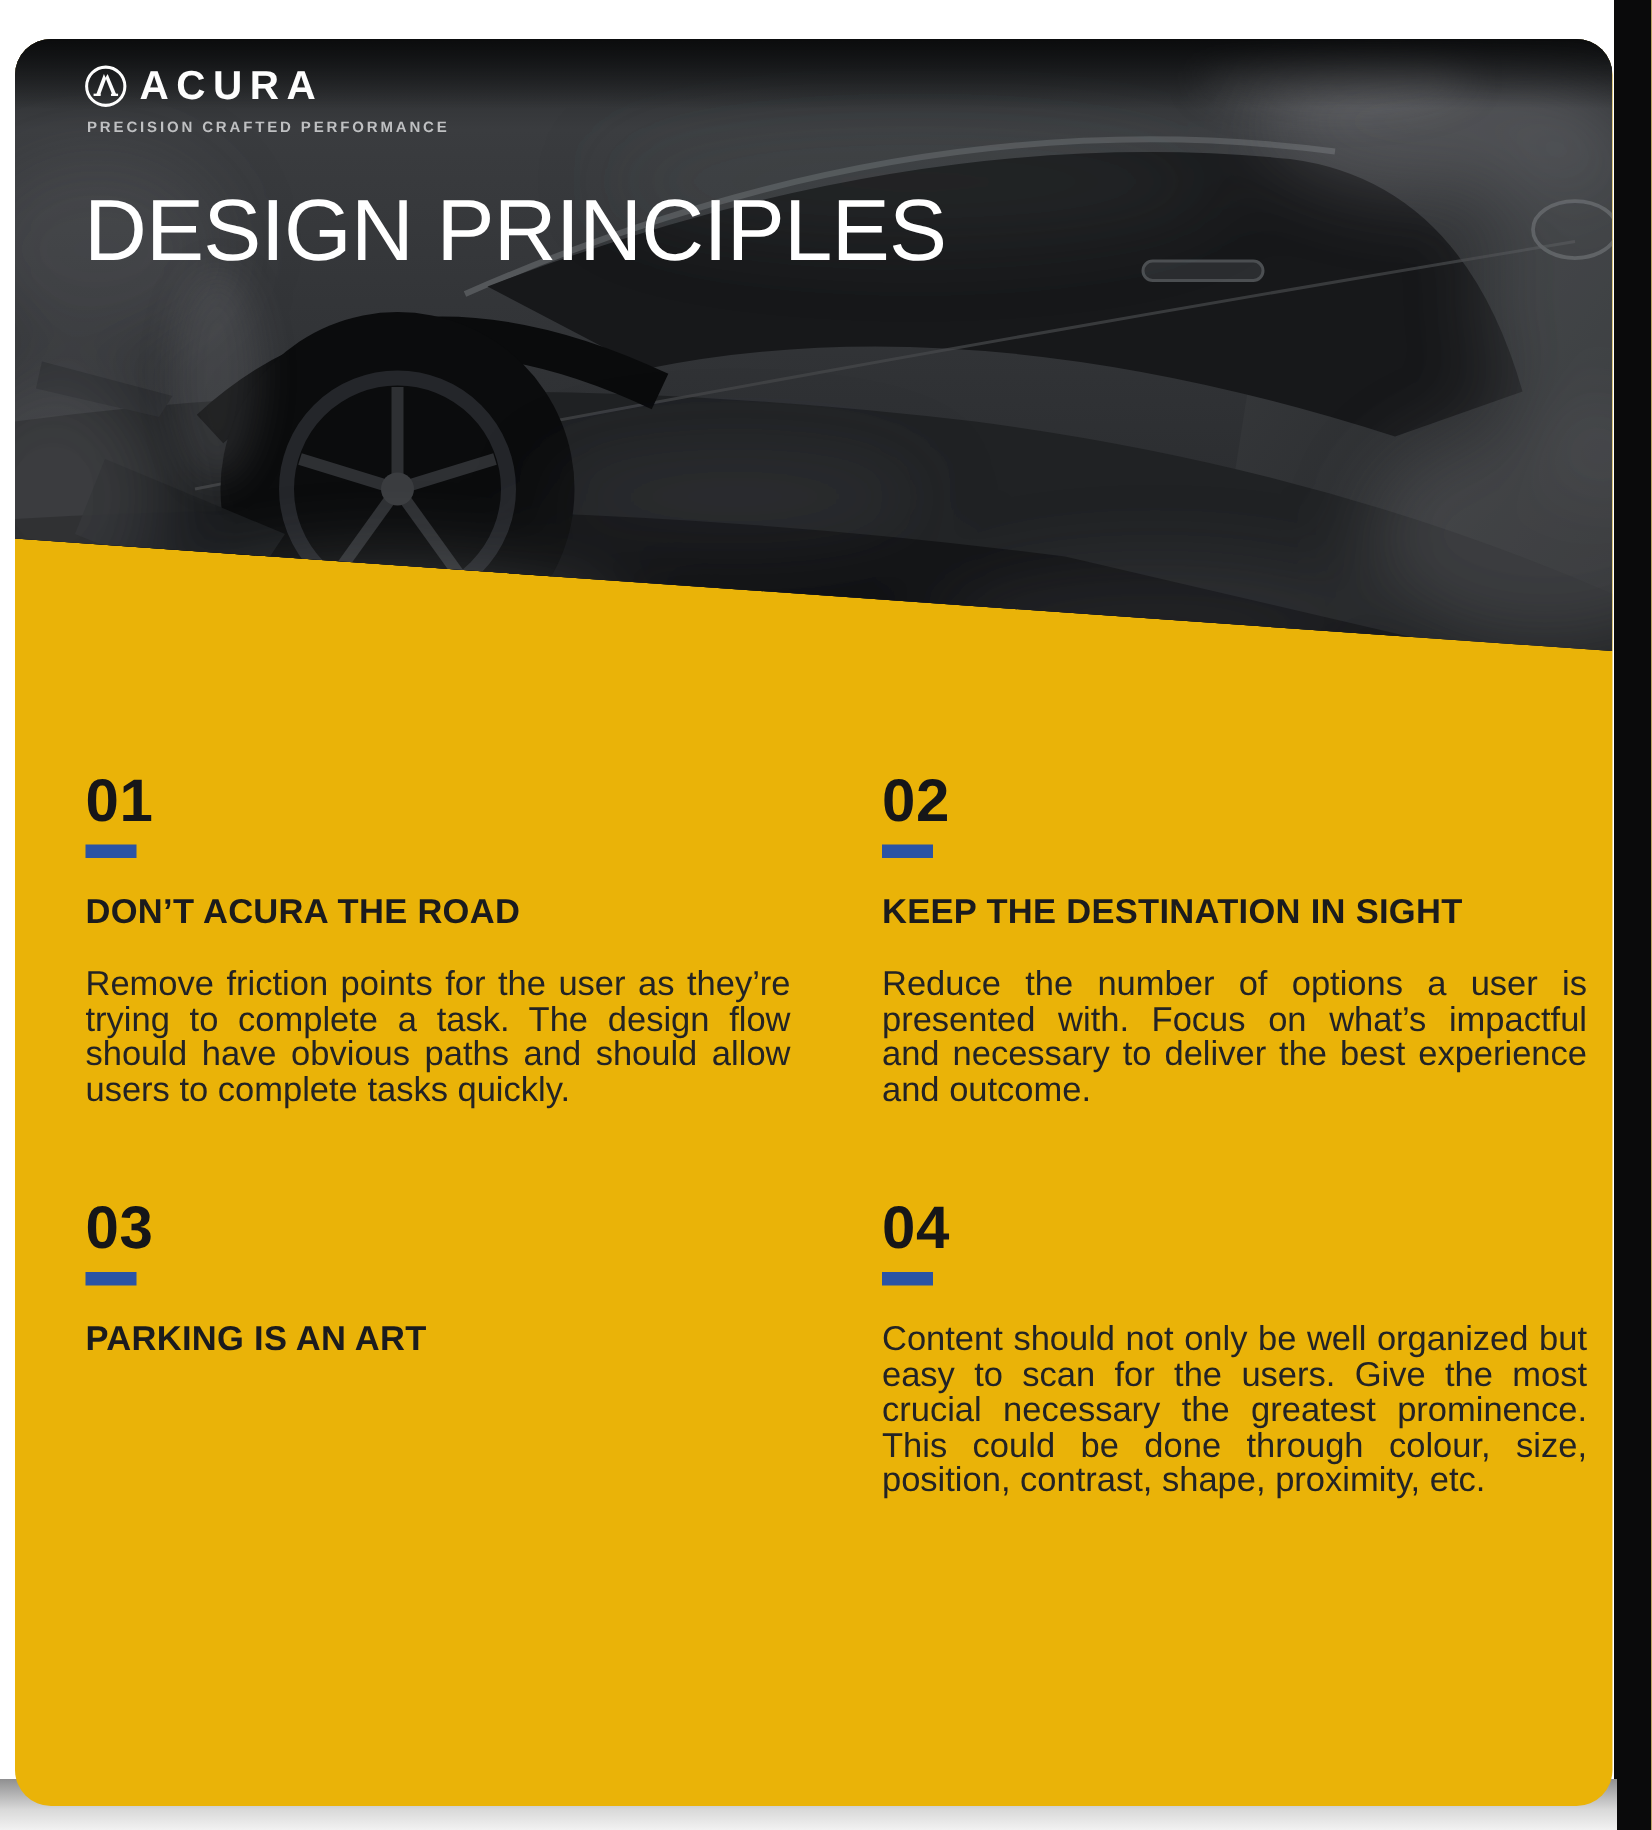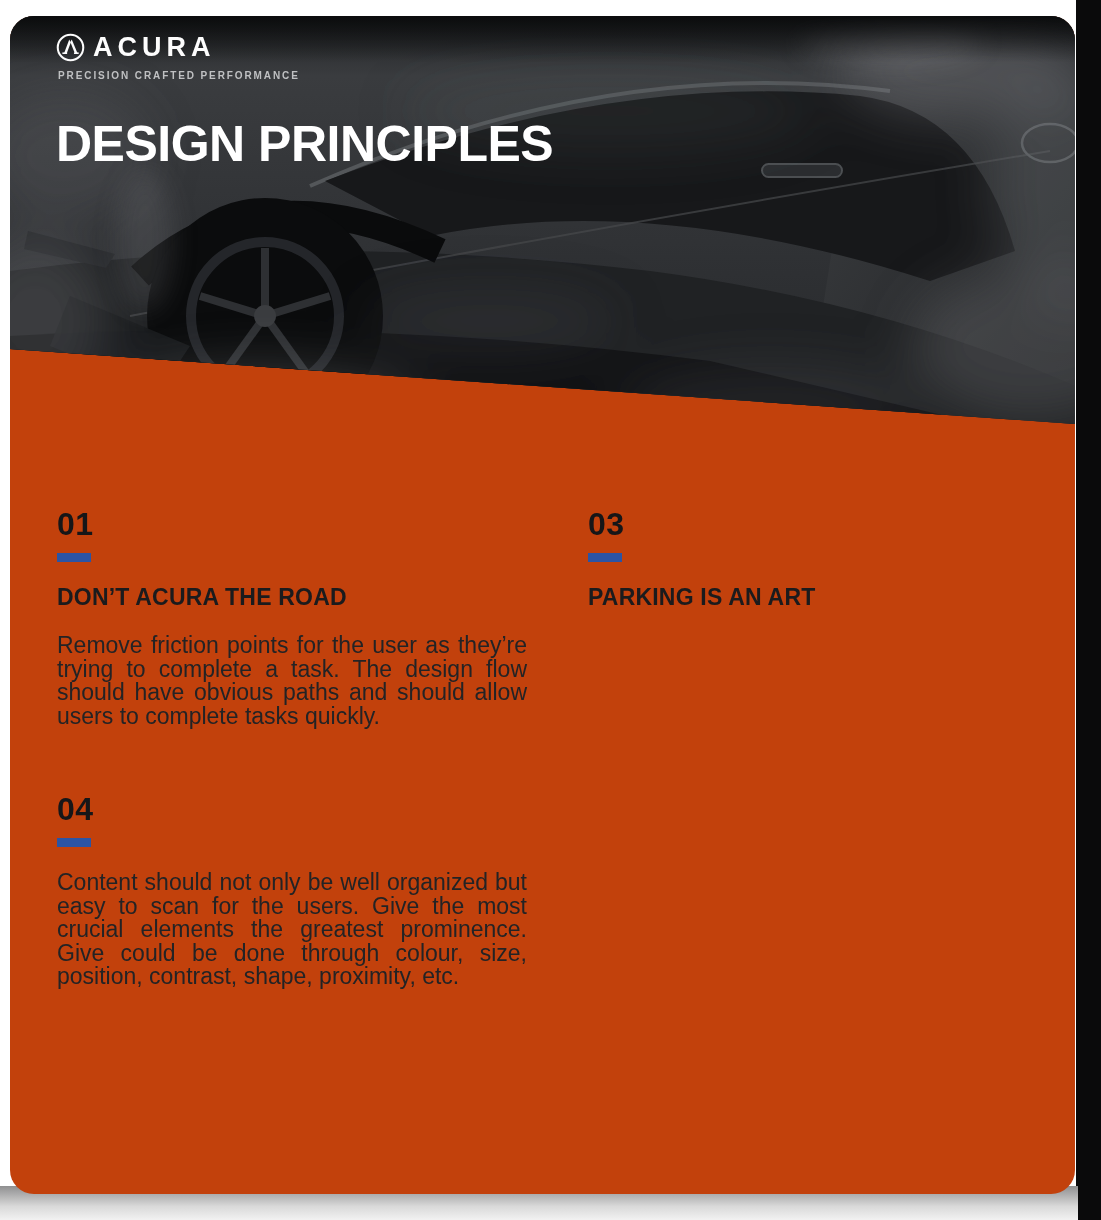--- a/index.html
+++ b/index.html
@@ -14,22 +14,22 @@
   .right-strip{
     position:absolute;top:0;right:0;width:25px;height:1220px;
     background:#0a0a0b;
   }
   .bottom-shadow{
     position:absolute;left:0;top:1186px;width:1078px;height:34px;
     background:linear-gradient(#8f8f90,#d9d9d9 60%,#f2f2f2);
   }
   
   .card{
-    position:absolute;left:10px;top:16px;width:1065px;height:1178px;
-    background:#c2410c;border-radius:24px;overflow:hidden;
+    position:absolute;left:10px;top:26px;width:1065px;height:1178px;
+    background:#eab308;border-radius:24px;overflow:hidden;
     z-index:2;
   }
   
   .hero{
     position:relative;width:100%;height:430px;
     clip-path:polygon(0 0,100% 0,100% 408px,0 333px);
     background:#2c2e31;
   }
   .hero svg.art{position:absolute;left:0;top:0;width:100%;height:100%;}
   .logo-row{
@@ -40,36 +40,36 @@
   .wordmark{
     color:#fdfdfd;font-size:27px;font-weight:700;letter-spacing:5px;
     line-height:29px;
   }
   .tagline{
     position:absolute;left:48px;top:54px;z-index:3;
     color:#bfc0c2;font-size:10px;font-weight:700;letter-spacing:1.9px;
   }
   .hero-title{
     position:absolute;left:46px;top:97px;z-index:3;
-    color:#ffffff;font-size:50px;font-weight:700;letter-spacing:-0.5px;
+    color:#ffffff;font-size:58px;font-weight:400;letter-spacing:-0.5px;
     line-height:62px;white-space:nowrap;
   }
   
   .intro{
     margin:62px 0 0 47px;width:906px;
     color:#1f1e20;font-size:27px;line-height:46px;font-weight:400;
   }
   
   .grid{
     margin:57px 0 0 47px;
     display:grid;grid-template-columns:470px 470px;
     column-gap:61px;row-gap:60px;
   }
   .pnum{
-    color:#161618;font-size:32px;font-weight:700;line-height:42px;
+    color:#161618;font-size:40px;font-weight:700;line-height:42px;
     letter-spacing:0.5px;
   }
   .bar{width:34px;height:9px;margin-top:8px;background:#2b54a4;}
   .ptitle{
     margin-top:22px;
     color:#1b1b1d;font-size:23px;font-weight:700;line-height:26px;
     letter-spacing:0.2px;
   }
   .ptitle.tight{margin-bottom:-18px;}
   .pbody{
@@ -181,27 +181,33 @@
 
   <div class="grid">
 
     <div class="pcard">
       <div class="pnum">01</div>
       <div class="bar" style="background: rgb(43, 84, 164);"></div>
       <div class="ptitle">DON’T ACURA THE ROAD</div>
       <div class="pbody">Remove friction points for the user as they’re trying to complete a task. The design flow should have obvious paths and should allow users to complete tasks quickly.</div>
     </div>
 
+    <div class="pcard">
+      <div class="pnum">02</div>
+      <div class="bar" style="background: rgb(43, 84, 164);"></div>
+      <div class="ptitle">KEEP THE DESTINATION IN SIGHT</div>
+      <div class="pbody">Reduce the number of options a user is presented with. Focus on what’s impactful and necessary to deliver the best experience and outcome.</div>
+    </div>
 
     <div class="pcard">
       <div class="pnum">03</div>
       <div class="bar" style="background: rgb(43, 84, 164);"></div>
       <div class="ptitle">PARKING IS AN ART</div>
     </div>
 
     <div class="pcard">
       <div class="pnum">04</div>
       <div class="bar" style="background: rgb(43, 84, 164);"></div>
-      <div class="pbody">Content should not only be well organized but easy to scan for the users. Give the most crucial elements the greatest prominence. Give could be done through colour, size, position, contrast, shape, proximity, etc.</div>
+      <div class="pbody">Content should not only be well organized but easy to scan for the users. Give the most crucial necessary the greatest prominence. This could be done through colour, size, position, contrast, shape, proximity, etc.</div>
     </div>
 
   </div>
 </div>
 
 </body></html>

